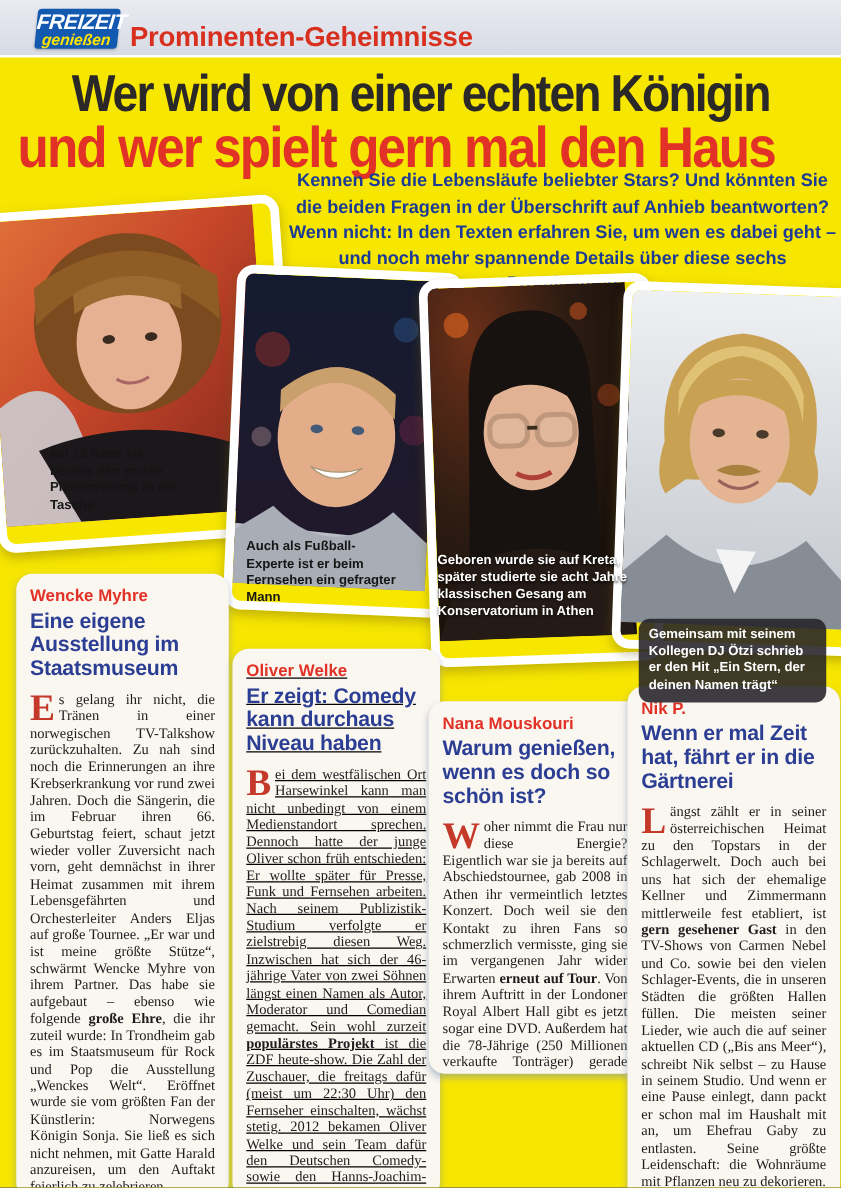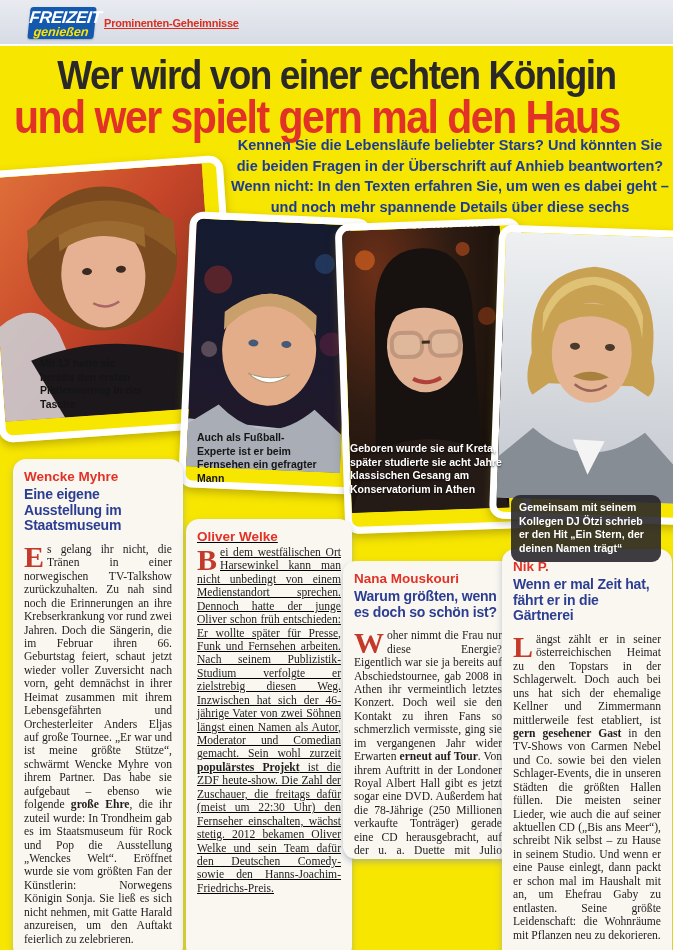--- a/index.html
+++ b/index.html
@@ -5,21 +5,21 @@
   html,body{margin:0;padding:0;background:#555;}
   .page{position:relative;width:673px;height:950px;margin:0 auto;background:#f7e600;overflow:hidden;
         font-family:"Liberation Sans",sans-serif;}
   
   .topbar{position:absolute;left:0;top:0;width:673px;height:44px;
           background:linear-gradient(#e9ebf1,#d7dbe4);border-bottom:2px solid #fdfdfb;}
   .logo{position:absolute;left:29px;top:7px;width:66px;height:32px;background:#1459b0;border-radius:3px;
         text-align:center;transform:skewX(-6deg);box-shadow:0 1px 2px rgba(0,0,0,.25);}
   .logo .l1{display:block;color:#fff;font-weight:bold;font-style:italic;font-size:17px;line-height:17px;margin-top:2px;letter-spacing:-.5px;}
   .logo .l2{display:block;color:#ffe400;font-weight:bold;font-style:italic;font-size:12.5px;line-height:12px;}
-  .kicker{position:absolute;left:104px;top:17px;color:#d82f1e;font-weight:bold;font-size:11px;letter-spacing:-.2px;text-decoration:underline;}
+  .kicker{position:absolute;left:104px;top:17px;color:#d82f1e;font-weight:bold;font-size:22px;letter-spacing:-.2px;}
   
   .hl{position:absolute;left:0;width:673px;text-align:center;font-weight:bold;white-space:nowrap;
       transform:scaleY(1.12);transform-origin:top center;}
   .hl1{top:52px;font-size:37px;letter-spacing:-1.5px;color:#2b2828;}
   .hl2{top:92px;font-size:41px;letter-spacing:-1.5px;color:#e23227;text-align:left;left:14px;width:auto;}
   
   .intro{position:absolute;left:230px;top:135px;width:440px;text-align:center;
          color:#1c3b96;font-weight:bold;font-size:14.5px;line-height:1.42;}
   
   .photo{position:absolute;border:7px solid #fff;border-radius:14px;overflow:hidden;
@@ -37,21 +37,21 @@
   #cap4{left:511px;top:455px;width:150px;color:#fff;background:rgba(36,34,40,.88);
         border-radius:9px;padding:6px 8px;box-sizing:border-box;margin-top:40px;}
   
   .card{position:absolute;z-index:4;background:#faf7f0;border-radius:13px;
         box-shadow:0 3px 6px rgba(130,145,175,.55);padding:10px 11px;box-sizing:border-box;overflow:hidden;margin-top:43px;}
   #card1{left:13px;top:416px;width:170px;height:500px;}
   #card2{left:186px;top:476px;width:166px;height:440px;text-decoration:underline;}
   #card3{left:343px;top:518px;width:170px;height:298px;}
   #card4{left:502px;top:506px;width:170px;height:448px;}
   .p-name{color:#e23227;font-weight:bold;font-size:13.5px;line-height:1.25;}
-  .p-heading{color:#2c3e93;font-weight:bold;font-size:14px;line-height:1.12;letter-spacing:-.2px;margin:1px 0 9px;}
+  .p-heading{color:#2c3e93;font-weight:bold;font-size:17px;line-height:1.12;letter-spacing:-.2px;margin:1px 0 9px;}
   .p-body{font-family:"Liberation Serif",serif;font-size:11.6px;line-height:1.16;color:#1d1c1e;
           text-align:justify;hyphens:auto;-webkit-hyphens:auto;}
   .drop{float:left;color:#c5392b;font-family:"Liberation Serif",serif;font-weight:bold;
         font-size:30px;line-height:.82;padding:2px 3px 0 0;}
   
   .footer{position:absolute;left:28px;top:969px;z-index:6;font-size:14px;}
   .footer .num{color:#222;font-weight:bold;font-size:15px;}
   .footer .mag{color:#1a87c8;font-weight:bold;font-style:italic;font-size:13.5px;margin-left:5px;}
 </style>
 </head>
@@ -172,28 +172,29 @@
   <div class="card" id="card1">
     <div class="p-name">Wencke Myhre</div>
     <div class="p-heading">Eine eigene Ausstellung im Staatsmuseum</div>
     <div class="p-body">
       <span class="drop">E</span><span>s gelang ihr nicht, die Tränen in einer norwegischen TV-Talkshow zurückzuhalten. Zu nah sind noch die Erinnerungen an ihre Krebserkrankung vor rund zwei Jahren. Doch die Sängerin, die im Februar ihren 66. Geburtstag feiert, schaut jetzt wieder voller Zuversicht nach vorn, geht demnächst in ihrer Heimat zusammen mit ihrem Lebensgefährten und Orchesterleiter Anders Eljas auf große Tournee. „Er war und ist meine größte Stütze“, schwärmt Wencke Myhre von ihrem Partner. Das habe sie aufgebaut – ebenso wie folgende </span><b>große Ehre</b><span>, die ihr zuteil wurde: In Trondheim gab es im Staatsmuseum für Rock und Pop die Ausstellung „Wenckes Welt“. Eröffnet wurde sie vom größten Fan der Künstlerin: Norwegens Königin Sonja. Sie ließ es sich nicht nehmen, mit Gatte Harald anzureisen, um den Auftakt feierlich zu zelebrieren.</span>
     </div>
   </div>
 
   <div class="card" id="card2">
     <div class="p-name">Oliver Welke</div>
+    <div class="p-heading">Er zeigt: Comedy kann durchaus Niveau haben</div>
     <div class="p-body">
       <span class="drop">B</span><span>ei dem westfälischen Ort Harsewinkel kann man nicht unbedingt von einem Medienstandort sprechen. Dennoch hatte der junge Oliver schon früh entschieden: Er wollte später für Presse, Funk und Fernsehen arbeiten. Nach seinem Publizistik-Studium verfolgte er zielstrebig diesen Weg. Inzwischen hat sich der 46-jährige Vater von zwei Söhnen längst einen Namen als Autor, Moderator und Comedian gemacht. Sein wohl zurzeit </span><b>populärstes Projekt</b><span> ist die ZDF heute-show. Die Zahl der Zuschauer, die freitags dafür (meist um 22:30 Uhr) den Fernseher einschalten, wächst stetig. 2012 bekamen Oliver Welke und sein Team dafür den Deutschen Comedy- sowie den Hanns-Joachim-Friedrichs-Preis.</span>
     </div>
   </div>
 
   <div class="card" id="card3">
     <div class="p-name">Nana Mouskouri</div>
-    <div class="p-heading">Warum größten, wenn es doch so schön ist?</div>
+    <div class="p-heading">Warum genießen, wenn es doch so schön ist?</div>
     <div class="p-body">
       <span class="drop">W</span><span>oher nimmt die Frau nur diese Energie? Eigentlich war sie ja bereits auf Abschiedstournee, gab 2008 in Athen ihr vermeintlich letztes Konzert. Doch weil sie den Kontakt zu ihren Fans so schmerzlich vermisste, ging sie im vergangenen Jahr wider Erwarten </span><b>erneut auf Tour</b><span>. Von ihrem Auftritt in der Londoner Royal Albert Hall gibt es jetzt sogar eine DVD. Außerdem hat die 78-Jährige (250 Millionen verkaufte Tonträger) gerade eine CD herausgebracht, auf der u. a. Duette mit Julio Iglesias, Alain Delon, Harry Belafonte und ihrer Tochter Lenou zu hören sind („Nana &amp; Friends: Rendez-Vous“). Ob und wann sie wieder bei uns zu sehen sein wird, steht noch nicht fest.</span>
     </div>
   </div>
 
   <div class="card" id="card4">
     <div class="p-name">Nik P.</div>
     <div class="p-heading">Wenn er mal Zeit hat, fährt er in die Gärtnerei</div>
     <div class="p-body">
       <span class="drop">L</span><span>ängst zählt er in seiner österreichischen Heimat zu den Topstars in der Schlagerwelt. Doch auch bei uns hat sich der ehemalige Kellner und Zimmermann mittlerweile fest etabliert, ist </span><b>gern gesehener Gast</b><span> in den TV-Shows von Carmen Nebel und Co. sowie bei den vielen Schlager-Events, die in unseren Städten die größten Hallen füllen. Die meisten seiner Lieder, wie auch die auf seiner aktuellen CD („Bis ans Meer“), schreibt Nik selbst – zu Hause in seinem Studio. Und wenn er eine Pause einlegt, dann packt er schon mal im Haushalt mit an, um Ehefrau Gaby zu entlasten. Seine größte Leidenschaft: die Wohnräume mit Pflanzen neu zu dekorieren.</span>

